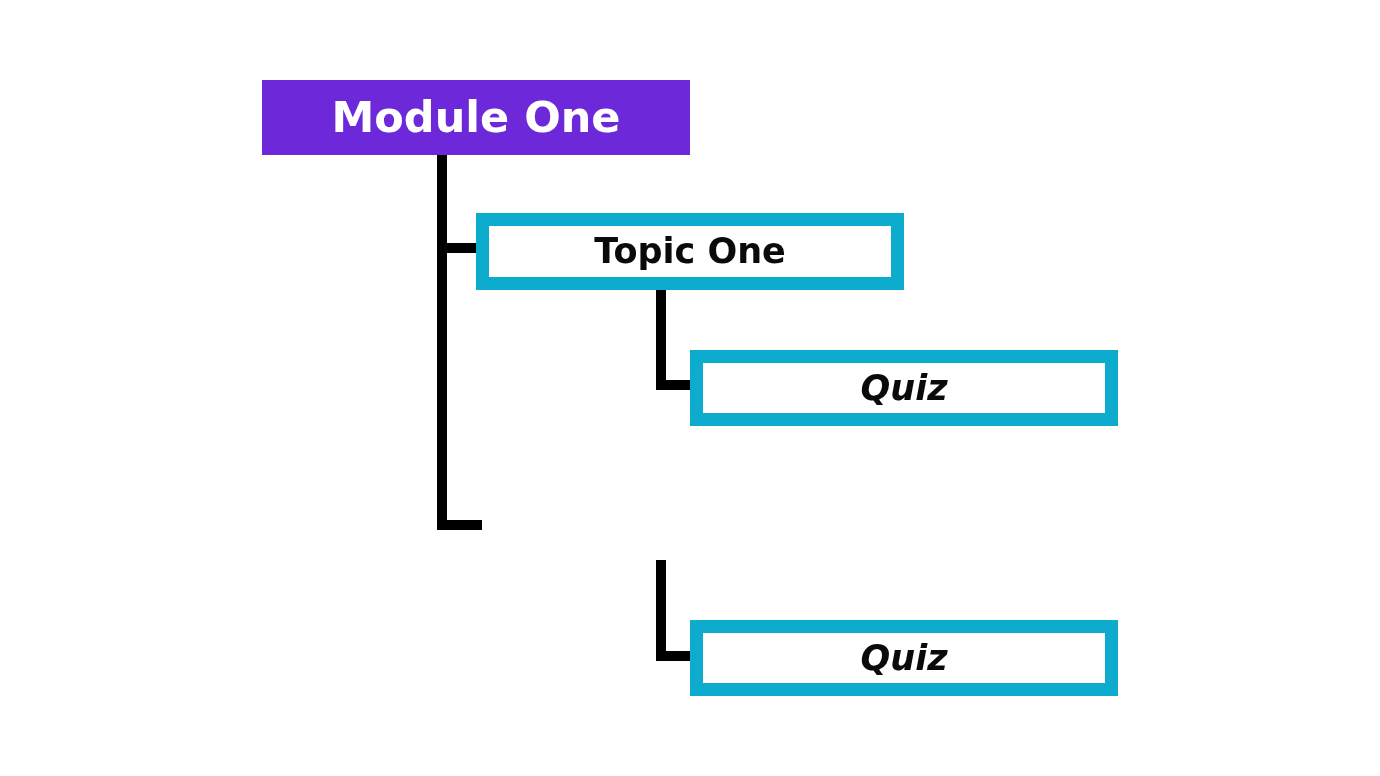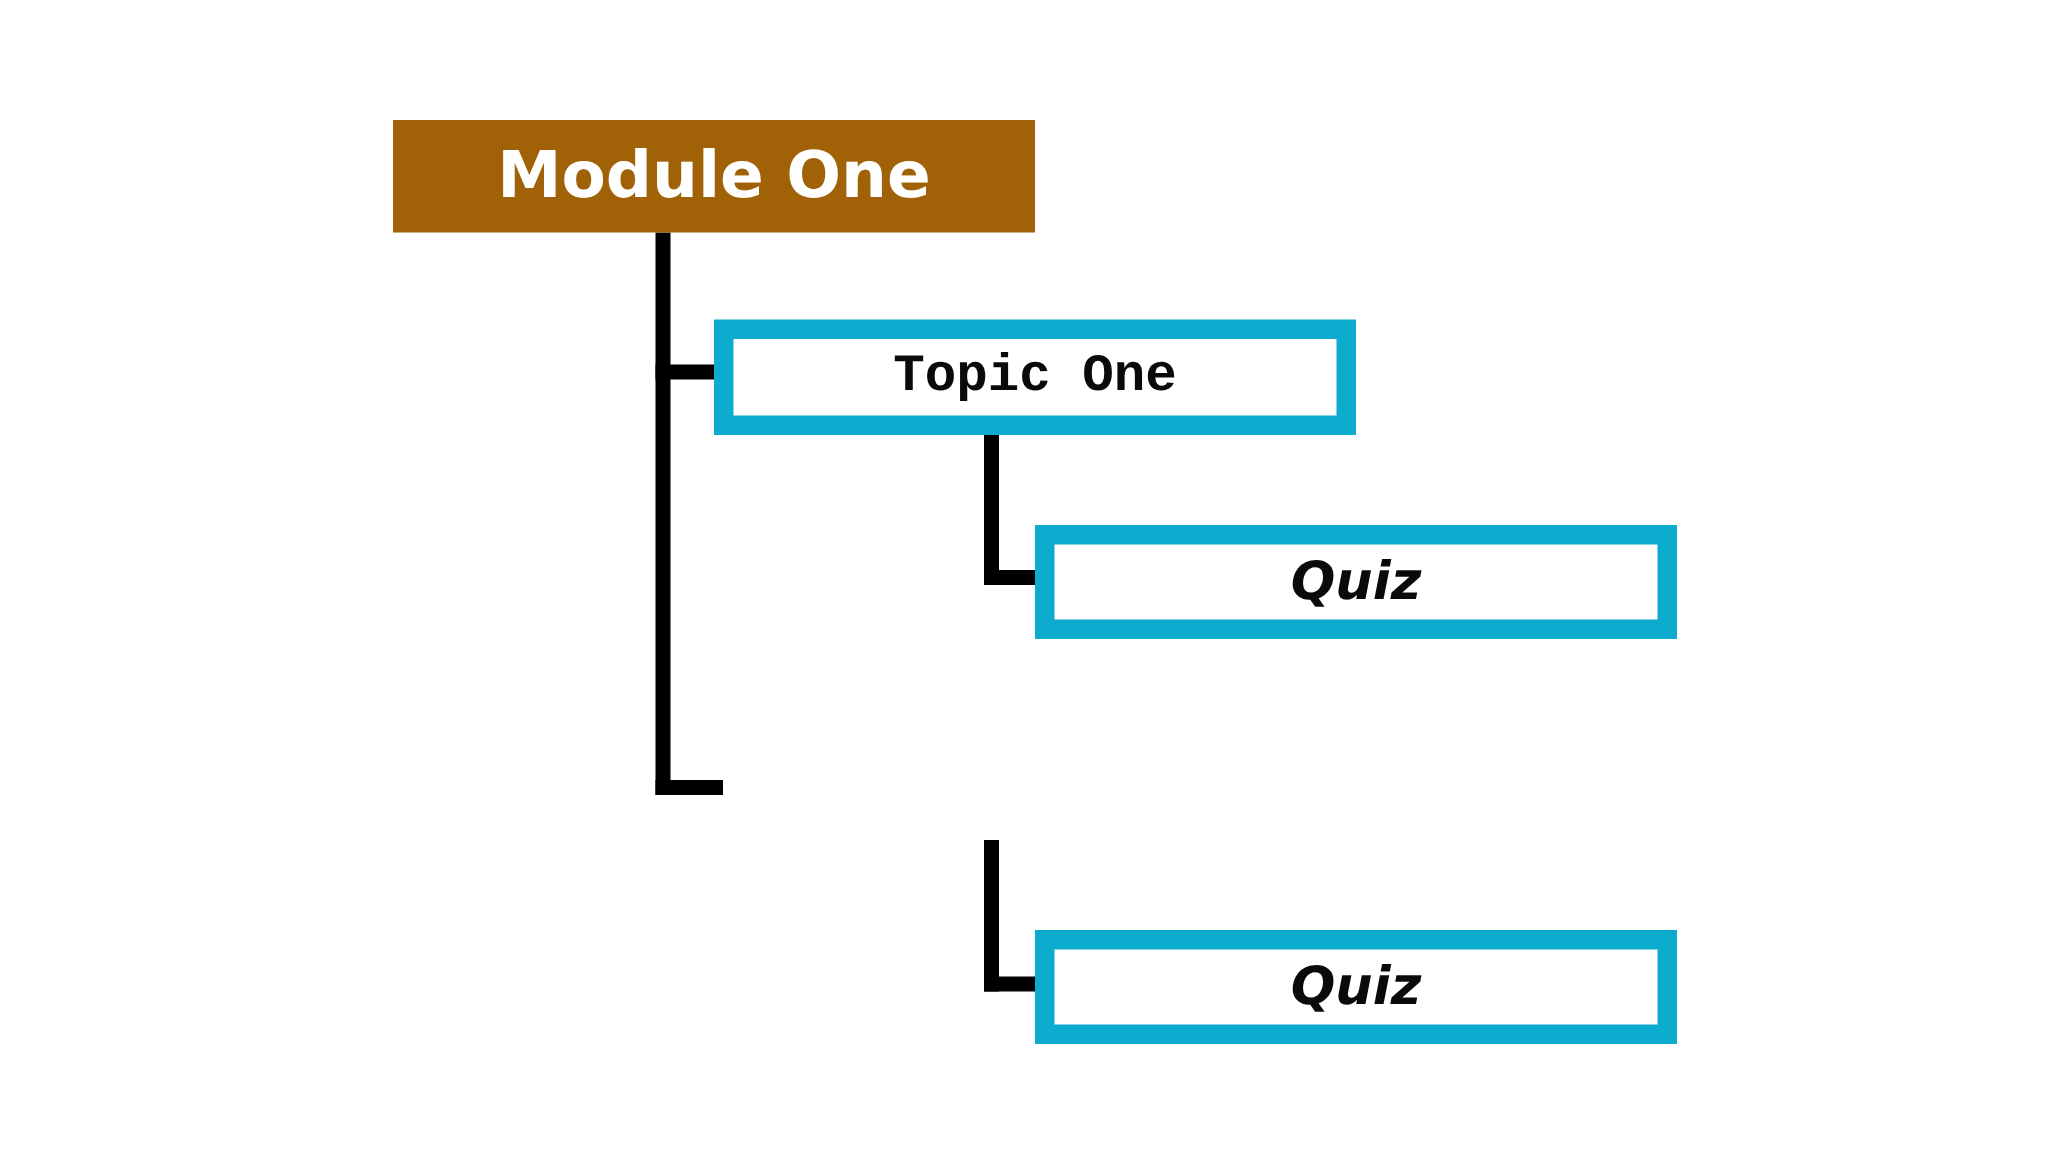--- a/index.html
+++ b/index.html
@@ -36,21 +36,21 @@
     text-align: center;
     line-height: 1;
   }
   .node-label {
     display: block;
     white-space: nowrap;
   }
 
   
   .node.root {
-    background: #a16207;
+    background: #6d28d9;
     border: 0;
   }
   .node.root .node-label {
     color: #ffffff;
     font-size: 43px;
     font-weight: bold;
     letter-spacing: 0px;
   }
 
   
@@ -80,21 +80,21 @@
   <div class="connector" style="left:656px; top:290px; width:10px; height:100px;"></div>
   <div class="connector" style="left:656px; top:380px; width:42px; height:10px;"></div>
 
   <div class="connector" style="left:656px; top:560px; width:10px; height:101px;"></div>
   <div class="connector" style="left:656px; top:651px; width:42px; height:10px;"></div>
 
   <div class="node root" style="left:262px; top:80px; width:428px; height:75px;">
     <span class="node-label">Module One</span>
   </div>
 
-  <div class="node child" style="left:476px; top:213px; width:428px; height:77px;font-family:Liberation Mono, monospace;">
+  <div class="node child" style="left:476px; top:213px; width:428px; height:77px;">
     <span class="node-label">Topic One</span>
   </div>
 
   <div class="node child leaf" style="left:690px; top:350px; width:428px; height:76px;">
     <span class="node-label">Quiz</span>
   </div>
 
 
   <div class="node child leaf" style="left:690px; top:620px; width:428px; height:76px;">
     <span class="node-label">Quiz</span>

